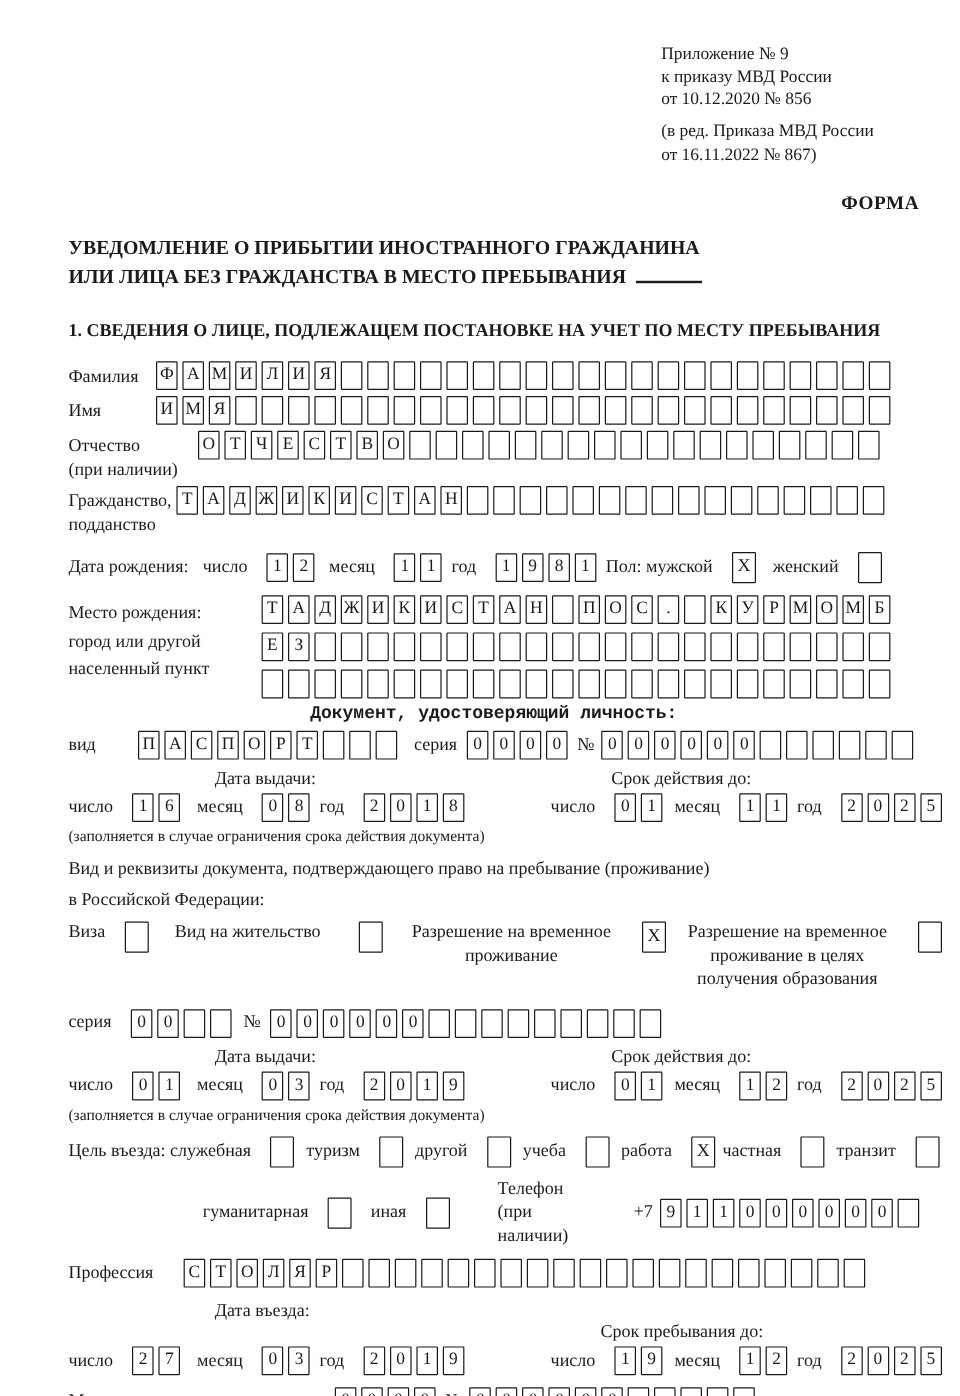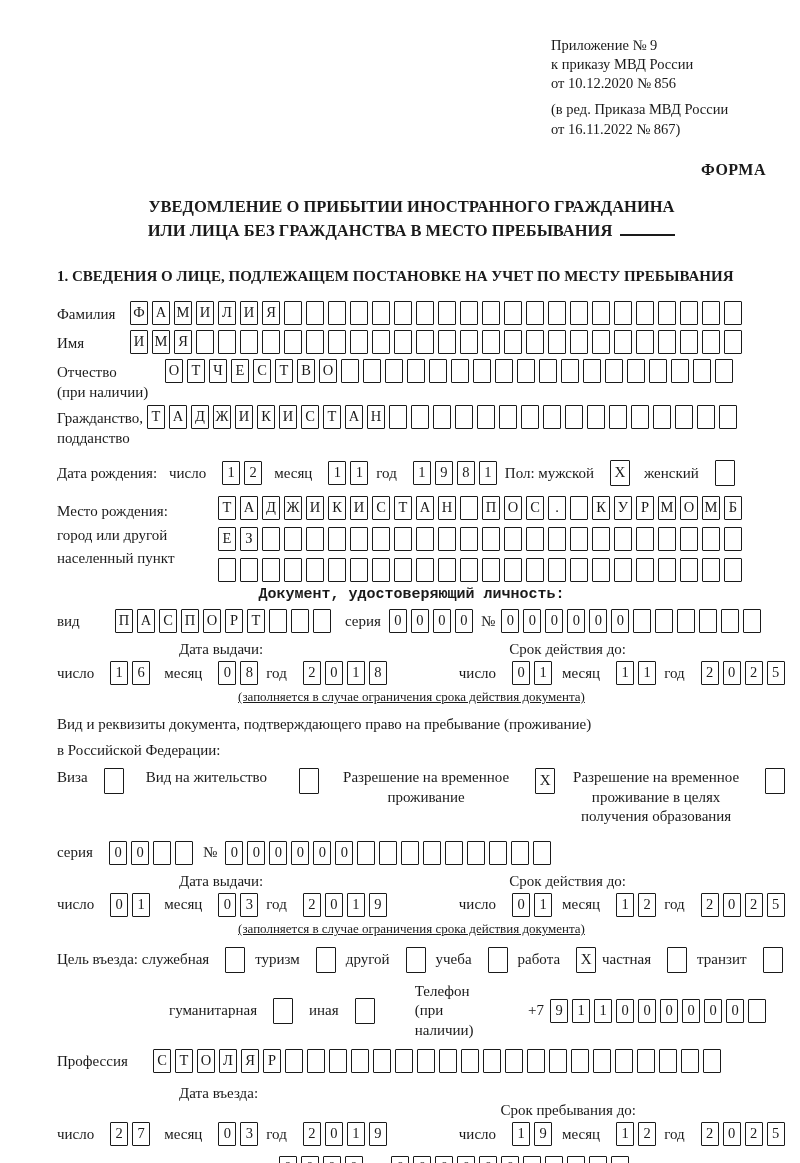--- a/index.html
+++ b/index.html
@@ -9,40 +9,40 @@
     margin:0 auto;
     background:#ffffff;
     color:#1a1a1a;
     font-family:"Liberation Serif","DejaVu Serif",serif;
     box-sizing:border-box;
     padding:36px 34px 30px 57px;
   }
   .appendix{margin-left:auto;width:215px;font-size:14.5px;line-height:1.32;}
   .appendix .gap{margin-top:7px;}
   .forma{text-align:right;font-weight:bold;font-size:16px;margin-top:22px;letter-spacing:.5px;}
-  .title{text-align:center;font-weight:bold;font-size:16.5px;line-height:1.45;margin-top:16px;font-family:Liberation Serif, serif;}
+  .title{text-align:left;font-weight:bold;font-size:16.5px;line-height:1.45;margin-top:16px;font-family:Liberation Serif, serif;}
   .blank-line{display:inline-block;width:55px;border-bottom:2px solid #1a1a1a;height:14px;margin-left:8px;}
   .section-heading{font-weight:bold;font-size:15px;margin-top:26px;}
   .lbl{font-size:15px;line-height:1.3;}
   .small-note{font-size:13px;}
   .row{display:flex;align-items:flex-start;}
   .cells{display:inline-flex;gap:4px;flex:none;}
   .cell{
     flex:none;width:18px;height:24px;
     border:1.5px solid #1a1a1a;border-radius:1px;
     box-sizing:border-box;
     font-size:14.5px;line-height:21px;text-align:center;
     background:#fff;
   }
   .cbgroup .cell{width:20px;height:26px;line-height:23px;font-size:15px;}
   .lblcol{flex:none;}
   .vstack{display:flex;flex-direction:column;}
   .center-bold{text-align:center;font-weight:bold;font-size:15px;}
   .dh{display:flex;font-size:15px;}
-  .right-note{text-align:center;text-decoration:underline;}
+  .right-note{text-align:left;}
   .dg{display:inline-flex;align-items:center;gap:16px;flex:none;}
   .dg .lbl{flex:none;}
 </style>
 </head>
 <body>
 
 <div class="page">
 
   <div class="appendix">
     <div>Приложение № 9</div>

